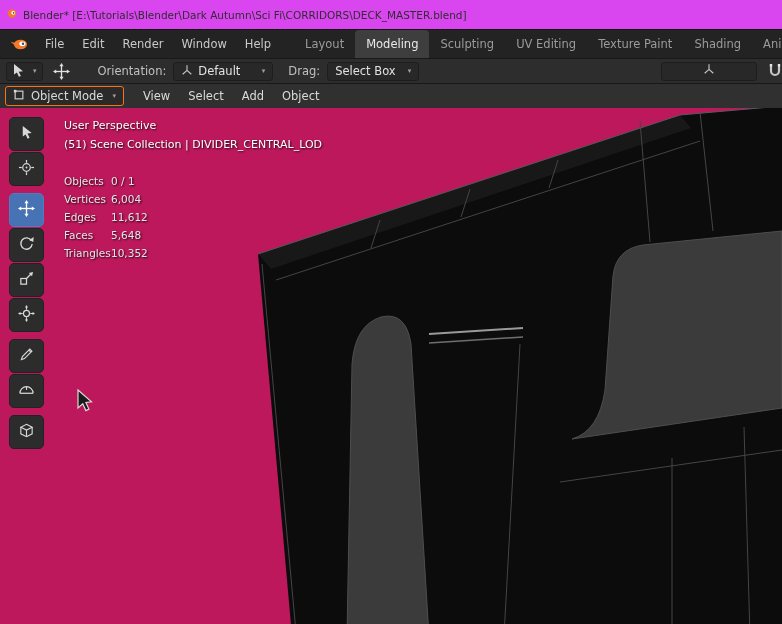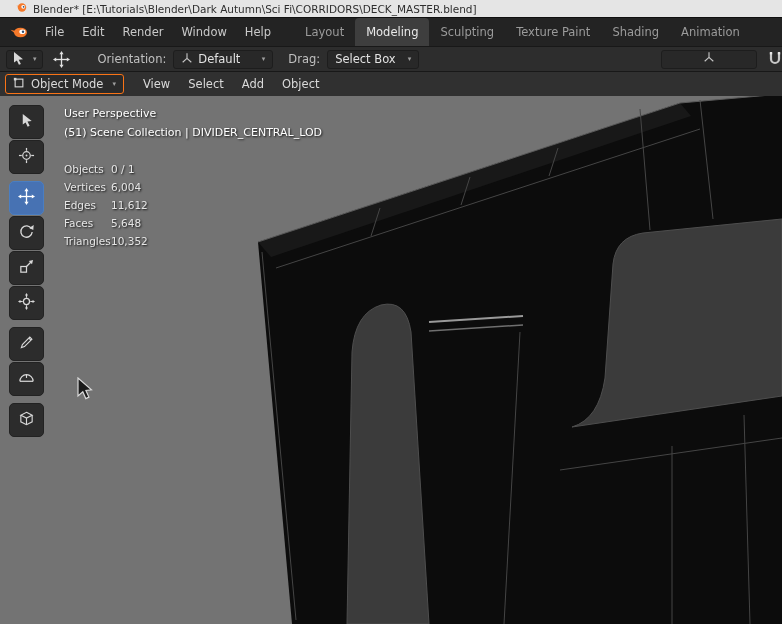--- a/index.html
+++ b/index.html
@@ -2,22 +2,22 @@
 <html><head>
 <meta charset="utf-8">
 <style>
   * { box-sizing: border-box; margin: 0; padding: 0; }
   html,body { width:782px; height:624px; overflow:hidden; }
   body { font-family:"DejaVu Sans", sans-serif; background:#3b3b3b; }
 
   .app { width:782px; height:624px; display:flex; flex-direction:column; }
 
   
-  .titlebar { height:17px; background:#e5e5e5; display:flex; align-items:center;
-              padding:0 16px; gap:6px; font-size:10.5px; color:#2e2e2e; flex:0 0 auto; }
+  .titlebar { height:29px; background:#d946ef; display:flex; align-items:center;
+              padding:0 6px; gap:6px; font-size:10.5px; color:#2e2e2e; flex:0 0 auto; }
 
   
   .topbar { height:29px; background:#232323; display:flex; align-items:stretch;
             color:#c9c9c9; font-size:11.5px; flex:0 0 auto; border-top:1px solid #101010; }
   .logo-wrap { display:flex; align-items:center; padding:0 8px 0 10px; }
   .menu-item { display:flex; align-items:center; padding:0 9px; white-space:nowrap; }
   .tabs { display:flex; align-items:stretch; margin-left:14px; flex:1; overflow:hidden; }
   .tab { display:flex; align-items:center; padding:4px 11px; color:#9b9b9b; white-space:nowrap; }
   .tab.active { background:#3e3e3e; color:#e9e9e9; border-radius:4px 4px 0 0; }
 
@@ -33,21 +33,21 @@
   .icon-flat { display:flex; align-items:center; justify-content:center; padding:0 3px; }
 
   
   .vheader { height:25px; background:#303030; border-top:1px solid #181818; display:flex;
              align-items:center; padding:0 5px; font-size:11.5px; color:#dadada; flex:0 0 auto; }
   .mode-dd { display:flex; align-items:center; gap:6px; background:#2a2a2a;
              border:1px solid #f97316; border-radius:3px; padding:0 7px; height:20px; margin-right:10px; }
   .vmenu { padding:0 9px; }
 
   
-  .viewport { position:relative; flex:1; background:#737373; overflow:hidden; }
+  .viewport { position:relative; flex:1; background:#be185d; overflow:hidden; }
   .model-svg { position:absolute; left:0; top:0; }
 
   .tool-col { position:absolute; left:9px; top:9px; display:flex; flex-direction:column; gap:1px; }
   .tool-btn { width:35px; height:34px; background:#2c2c2c; border:1px solid #222222;
               border-radius:5px; display:flex; align-items:center; justify-content:center; }
   .tool-btn.active { background:#4772b3; border-color:#4a7ec2; }
   .tool-gap { height:5px; }
 
   .overlay { position:absolute; left:64px; top:11px; color:#ffffff; font-size:11px;
              text-shadow:1px 1px 2px rgba(0,0,0,0.85); }
@@ -86,20 +86,21 @@
     </span>
     <span class="menu-item">File</span>
     <span class="menu-item">Edit</span>
     <span class="menu-item">Render</span>
     <span class="menu-item">Window</span>
     <span class="menu-item">Help</span>
     <div class="tabs">
       <span class="tab">Layout</span>
       <span class="tab active">Modeling</span>
       <span class="tab">Sculpting</span>
+      <span class="tab">UV Editing</span>
       <span class="tab">Texture Paint</span>
       <span class="tab">Shading</span>
       <span class="tab">Animation</span>
 
     </div>
   </div>
 
   <div class="toolrow">
     <span class="dropdown" style="padding:0 5px;">
       <span>

